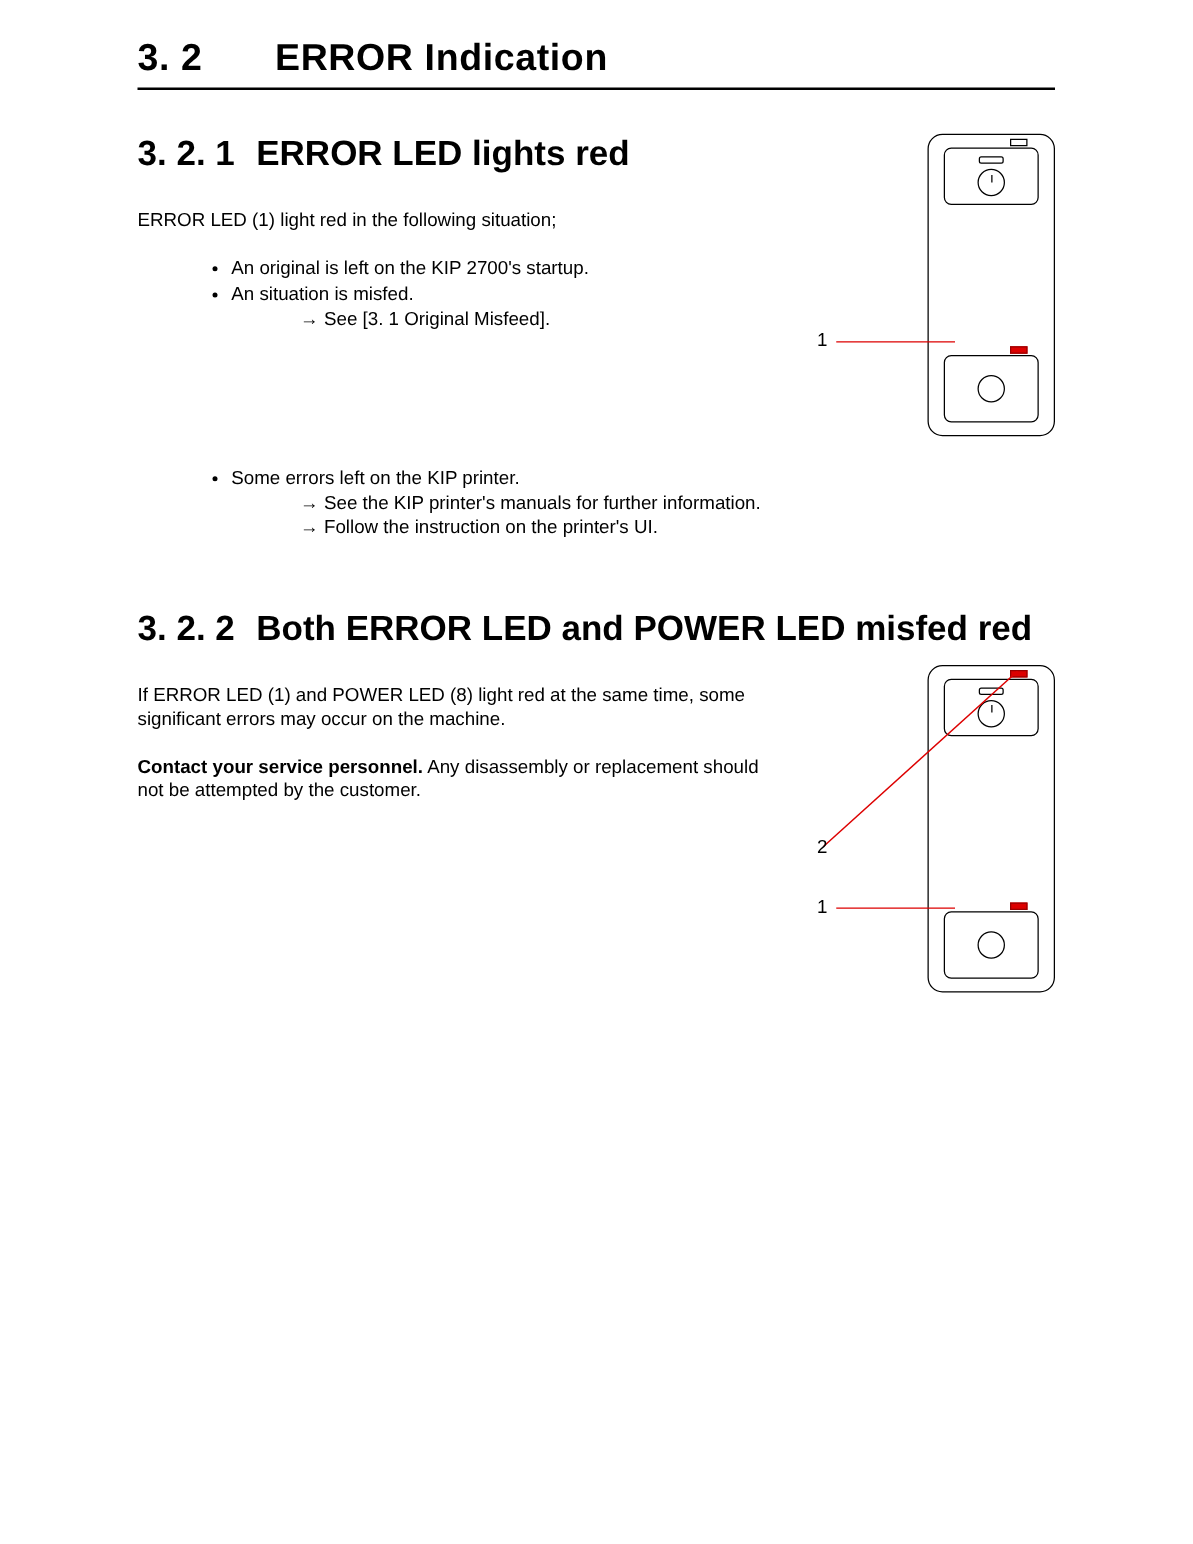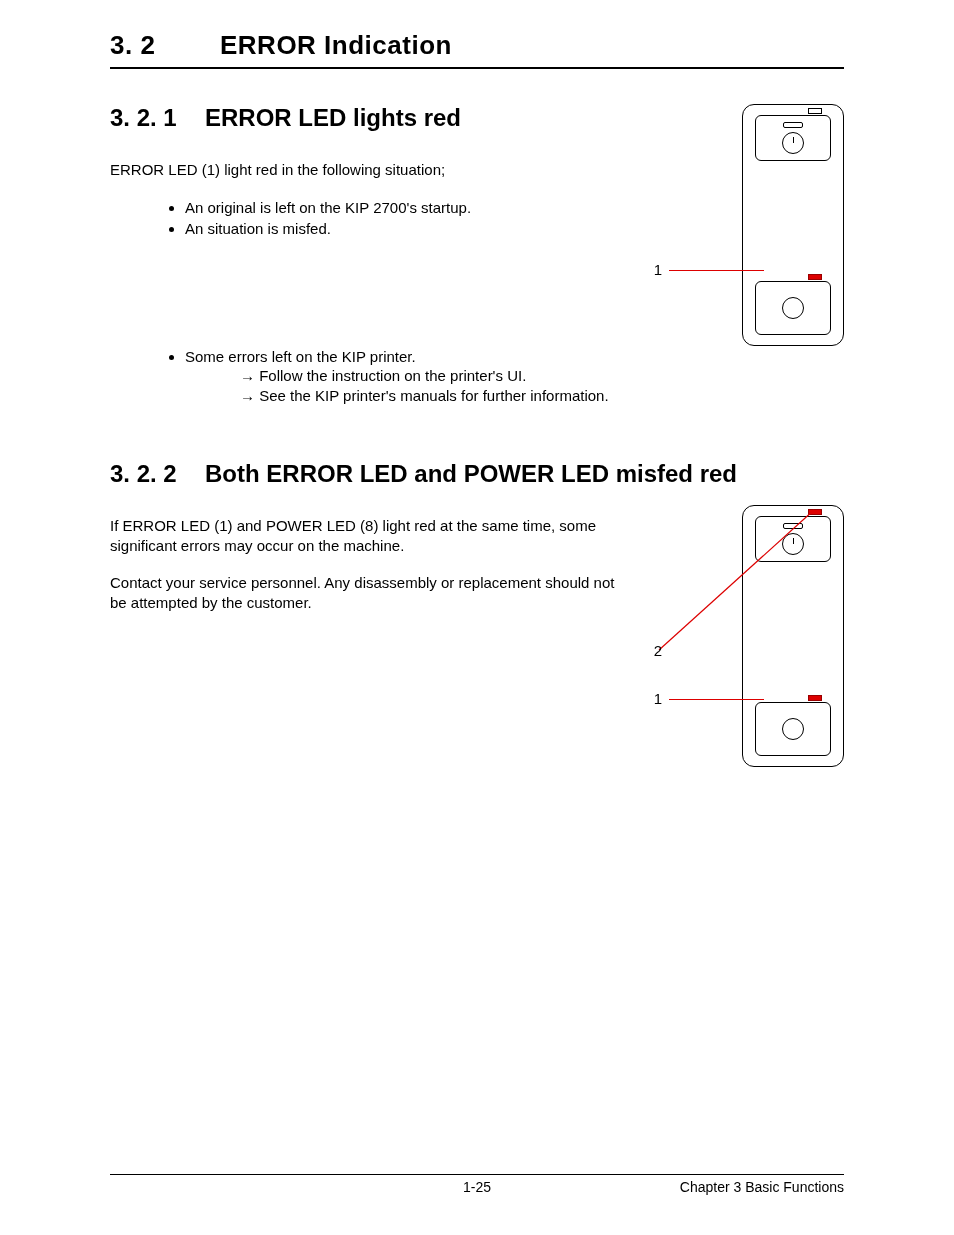--- a/index.html
+++ b/index.html
@@ -10,33 +10,33 @@
     color: #000;
   }
   .page {
     box-sizing: border-box;
     width: 954px;
     height: 1235px;
     padding: 30px 110px 0 110px;
     position: relative;
   }
   h1 {
-    font-size: 26px;
+    font-size: 30px;
     font-weight: bold;
     margin: 0 0 6px 0;
     letter-spacing: 0.5px;
   }
   h1 .num { display:inline-block; width:110px; }
   .rule {
     border: none;
     border-top: 2.5px solid #000;
     margin: 0 0 35px 0;
   }
   h2 {
-    font-size: 24px;
+    font-size: 28px;
     font-weight: bold;
     margin: 0 0 22px 0;
   }
   h2 .num { display:inline-block; width:95px; }
   .body {
     font-size: 15px;
     line-height: 1.3;
   }
   .para { margin: 0 0 18px 0; }
   ul.bul {
@@ -51,21 +51,21 @@
   }
   .arrow { font-family: Arial, sans-serif; }
   .sec {
     position: relative;
     margin-bottom: 55px;
   }
   .sec .textcol {
     width: 520px;
     margin-top: 28px;
   }
-  .bold { font-weight: normal; text-align: right; }
+  .bold { font-weight: bold; text-align: right; }
 
   
   .panel {
     position: absolute;
     width: 100px;
     border: 1.5px solid #000;
     border-radius: 12px;
     background: #fff;
   }
   .panel .topbox, .panel .botbox {
@@ -132,28 +132,29 @@
   <div class="sec" style="min-height:300px;">
     <h2>
       <span class="num">3. 2. 1</span><span>ERROR LED lights red</span>
     </h2>
     <div class="body textcol">
       <p class="para">ERROR LED (1) light red in the following situation;</p>
       <ul class="bul">
         <li><span>An original is left on the KIP 2700's startup.</span></li>
         <li>
           <span>An situation is misfed.</span>
+          <span class="sub"><span class="arrow">→</span> <span>See [3. 1   Original Misfeed].</span></span>
         </li>
       </ul>
       <div style="height:90px"></div>
       <ul class="bul">
         <li>
           <span>Some errors left on the KIP printer.</span>
+          <span class="sub"><span class="arrow">→</span> <span>See the KIP printer's manuals for further information.</span></span>
           <span class="sub"><span class="arrow">→</span> <span>Follow the instruction on the printer's UI.</span></span>
-          <span class="sub"><span class="arrow">→</span> <span>See the KIP printer's manuals for further information.</span></span>
         </li>
       </ul>
     </div>
 
     <div class="panel" style="top:0; right:0; height:240px;">
       <div class="topbox">
         <span class="slot"></span>
         <span class="pwrled"></span>
         <span class="circ" style="top:62%;">
             <span class="tick"></span>
@@ -193,22 +194,14 @@
 
     <div class="leader" style="top:239px; right:80px; width:95px;"></div>
     <div class="leadlbl" style="top:230px; right:182px;">1</div>
 
     <svg style="position:absolute; top:45px; right:15px; width:170px; height:150px; overflow:visible;">
       <line x1="0" y1="145" x2="155" y2="5" stroke="#d00" stroke-width="1.2"></line>
     </svg>
     <div class="leadlbl" style="top:182px; right:182px;">2</div>
   </div>
 
-  <div class="footer">
-    <hr class="footrule">
-    <div class="footrow">
-      <span class="l"></span>
-      <span class="c">1-25</span>
-      <span class="r">Chapter 3   Basic Functions</span>
-    </div>
-  </div>
 
 </div>
 
 </body></html>

